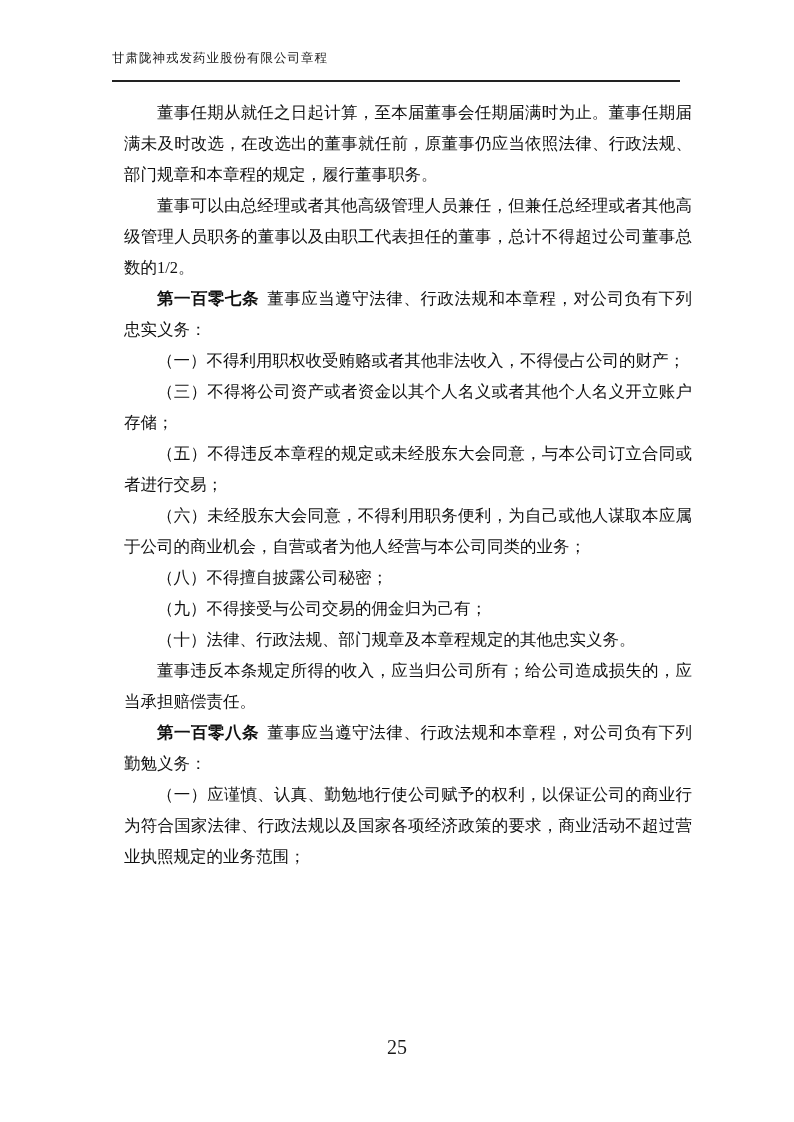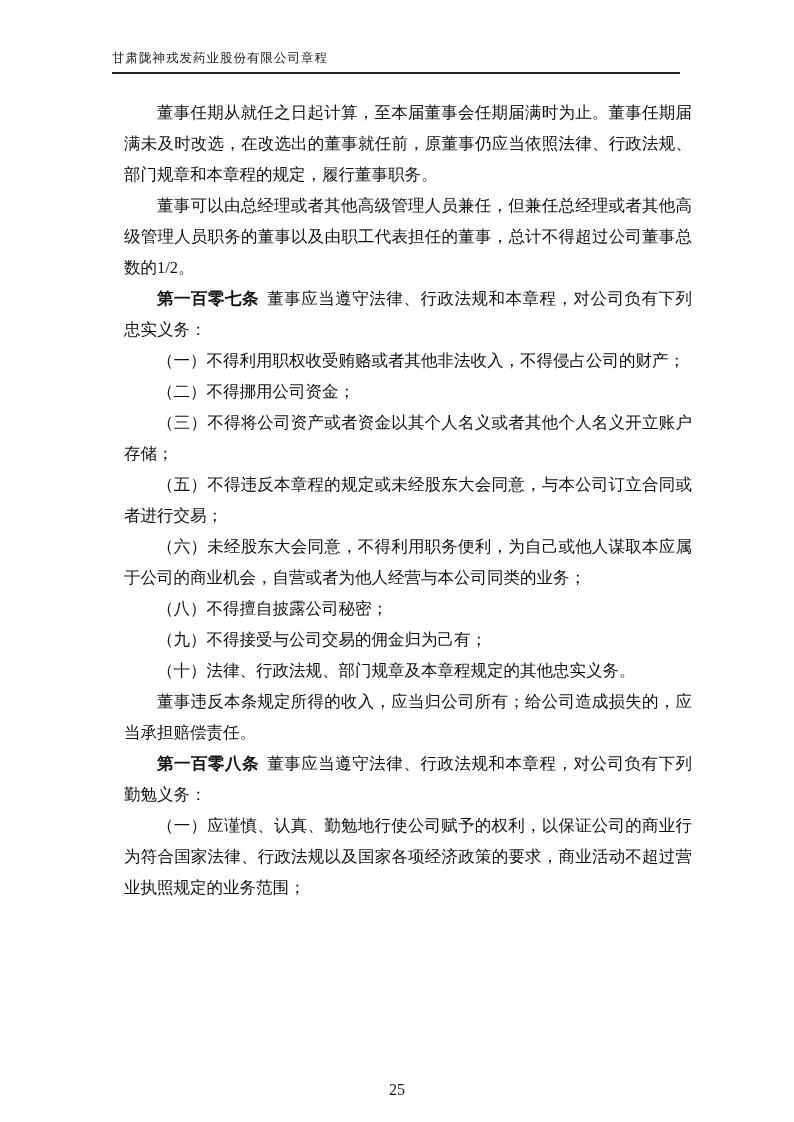--- a/index.html
+++ b/index.html
@@ -17,21 +17,21 @@
     color: #111111;
   }
   .page-header {
     position: absolute;
     left: 112px;
     top: 50px;
     width: 568px;
     font-size: 12.5px;
     letter-spacing: 1px;
     color: #1a1a1a;
-    padding-bottom: 5px;
+    padding-bottom: 13px;
     border-bottom: 2px solid #222222;
   }
   .content {
     position: absolute;
     left: 124px;
     top: 97px;
     width: 568px;
     font-size: 16.5px;
     line-height: 31px;
     text-align: justify;
@@ -45,23 +45,22 @@
   .article-num {
     font-weight: bold;
     margin-right: 0.5em;
   }
   .page-footer {
     position: absolute;
     left: 0;
     top: 1036px;
     width: 100%;
     text-align: center;
-    font-size: 16px;
+    font-size: 20px;
     color: #1a1a1a;
-    margin-top: 45px;
   }
 </style>
 </head>
 <body>
 
 <div class="page">
 
   <div class="page-header">
     <span>甘肃陇神戎发药业股份有限公司章程</span>
   </div>
@@ -71,23 +70,20 @@
       <span>董事任期从就任之日起计算，至本届董事会任期届满时为止。董事任期届满未及时改选，在改选出的董事就任前，原董事仍应当依照法律、行政法规、部门规章和本章程的规定，履行董事职务。</span>
     </p>
     <p>
       <span>董事可以由总经理或者其他高级管理人员兼任，但兼任总经理或者其他高级管理人员职务的董事以及由职工代表担任的董事，总计不得超过公司董事总数的1/2。</span>
     </p>
     <p>
       <b class="article-num">第一百零七条</b><span>董事应当遵守法律、行政法规和本章程，对公司负有下列忠实义务：</span>
     </p>
     <p>
       <span>（一）不得利用职权收受贿赂或者其他非法收入，不得侵占公司的财产；</span>
-    </p>
-    <p>
-      <span>（二）不得挪用公司资金；</span>
     </p>
     <p>
       <span>（三）不得将公司资产或者资金以其个人名义或者其他个人名义开立账户存储；</span>
     </p>
     <p>
       <span>（五）不得违反本章程的规定或未经股东大会同意，与本公司订立合同或者进行交易；</span>
     </p>
     <p>
       <span>（六）未经股东大会同意，不得利用职务便利，为自己或他人谋取本应属于公司的商业机会，自营或者为他人经营与本公司同类的业务；</span>
     </p>

